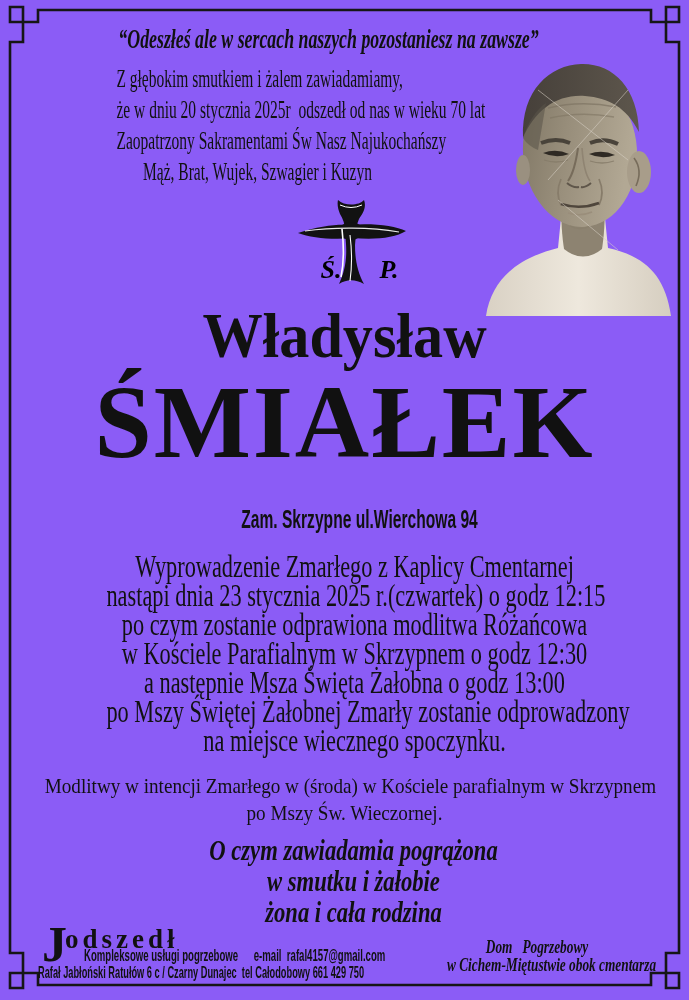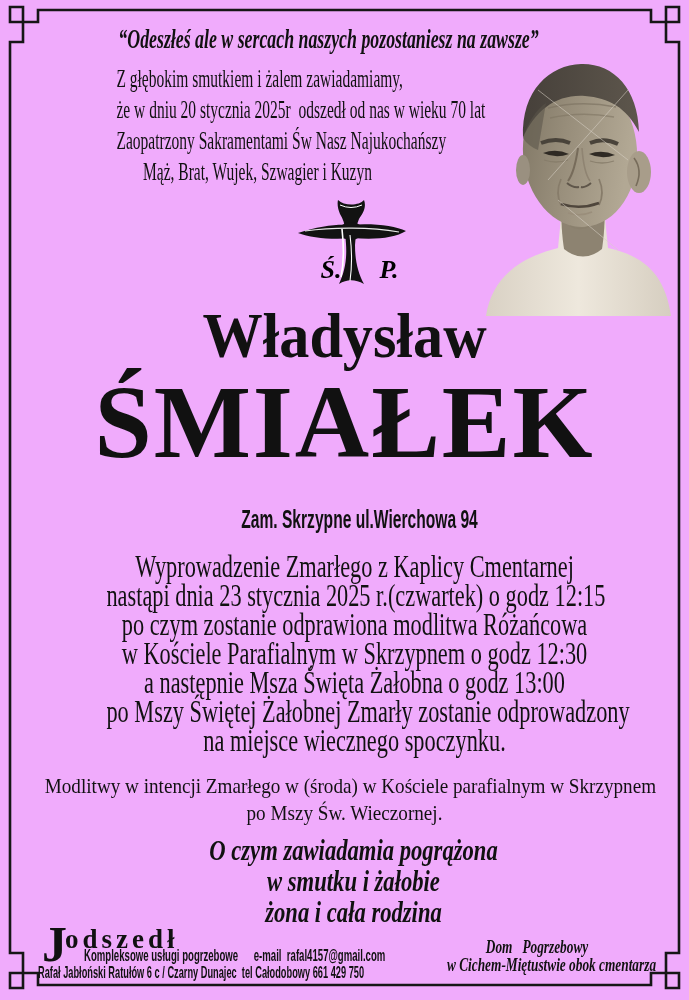--- a/index.html
+++ b/index.html
@@ -1,19 +1,19 @@
 <!DOCTYPE html>
 <html lang="pl"><head>
 <meta charset="utf-8">
 <style>
   html,body{margin:0;padding:0;background:#ffffff;}
   .page{
     position:relative;
     width:689px;height:1000px;
-    background:#f0abfc;
+    background:#8b5cf6;
     overflow:hidden;
     font-family:"Liberation Serif",serif;
     color:#111;
   }
   .abs{position:absolute;}
   .frame-svg{position:absolute;left:0;top:0;pointer-events:none;}
 
   .quote{
     top:24px;left:0;right:0;
     text-align:center;

